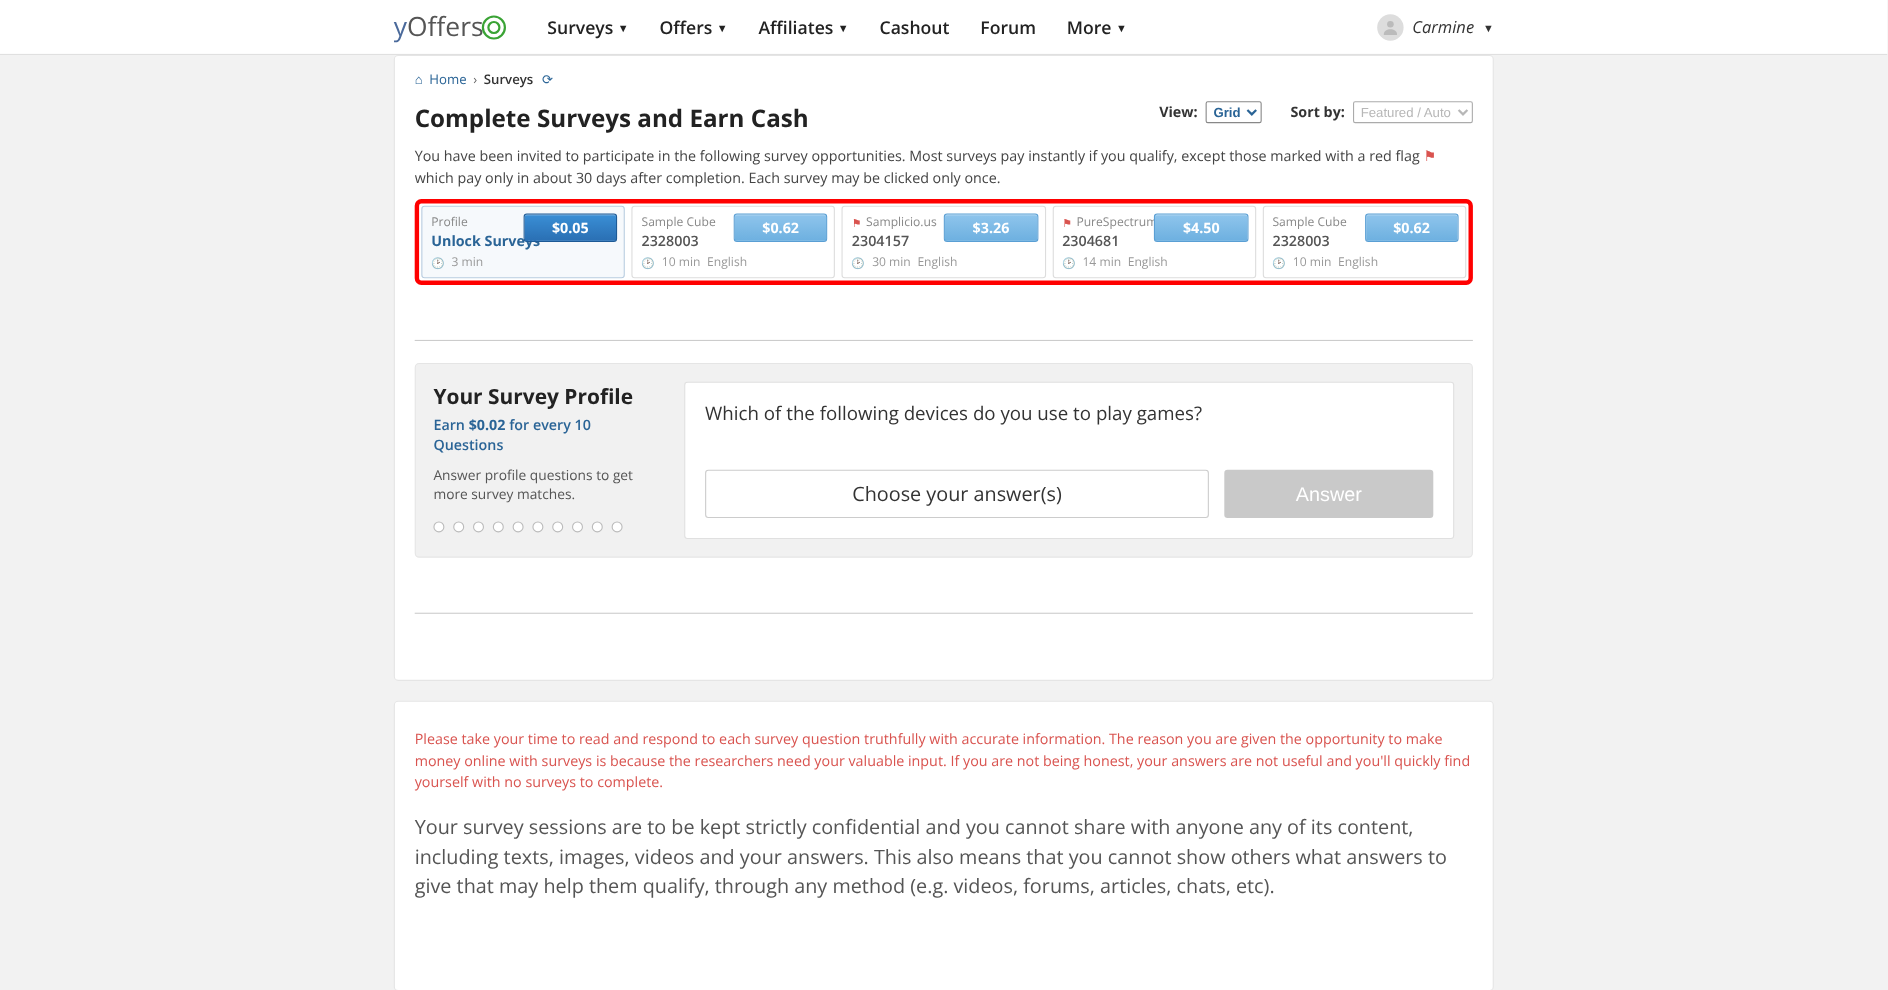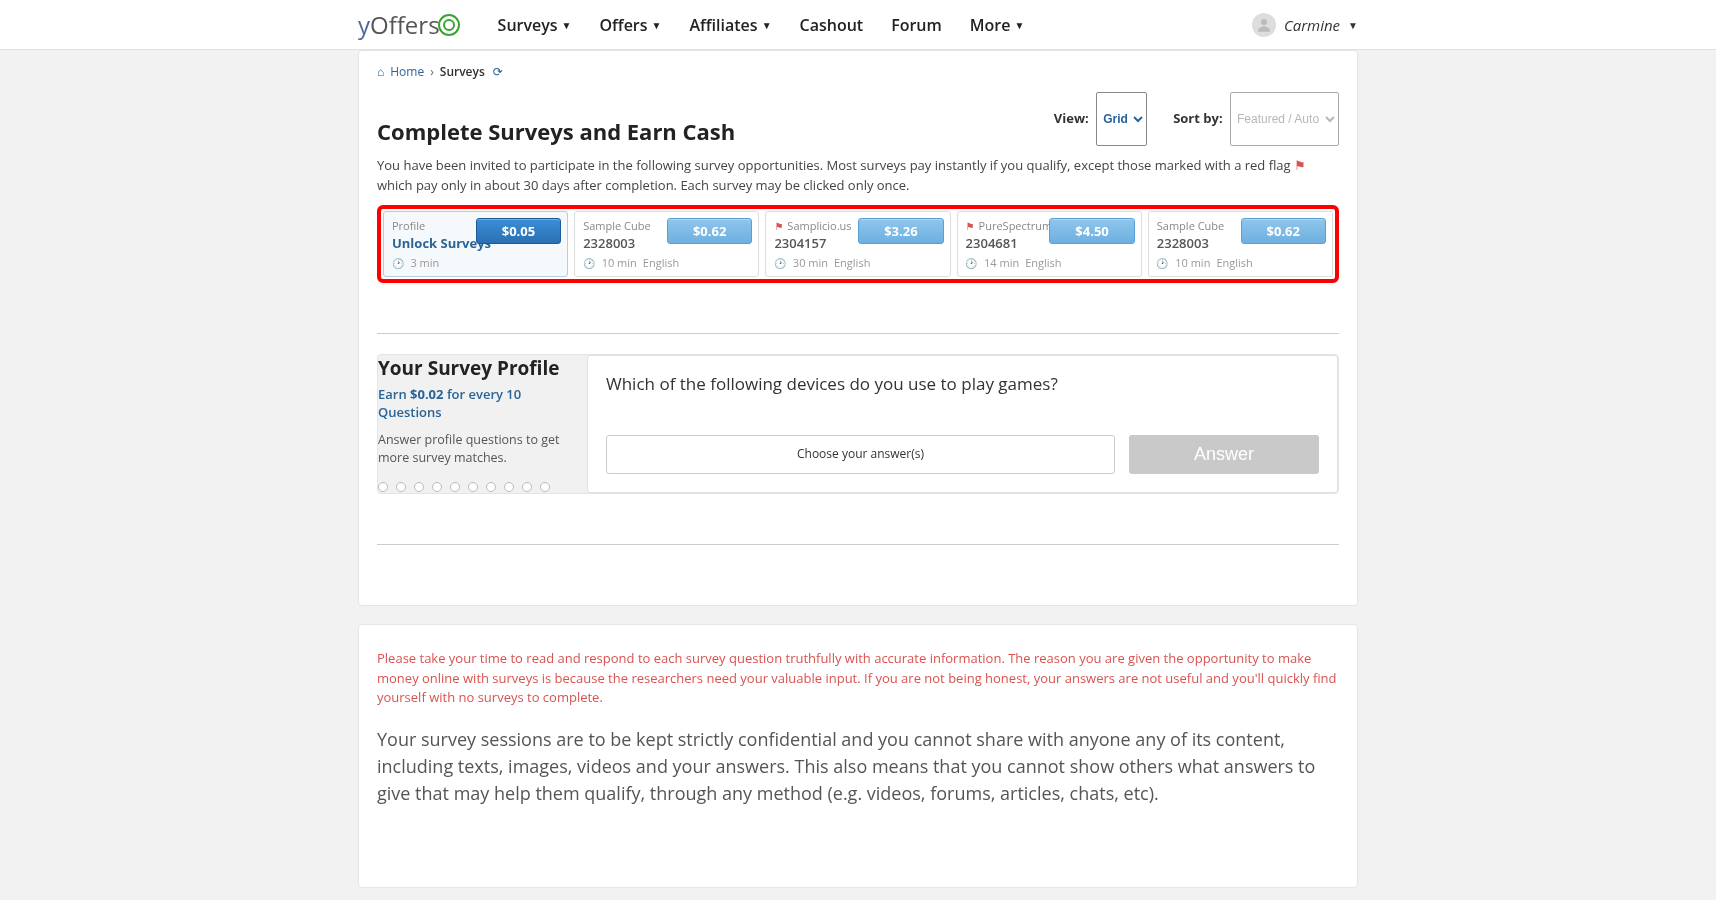--- a/index.html
+++ b/index.html
@@ -76,28 +76,28 @@
     color: #2a6496;
     padding: 12px 0 8px 0;
     display: flex; align-items: center; gap: 6px;
   }
   .breadcrumb .sep { color: #666; }
   .breadcrumb .current { color: #333; font-weight: 600; }
   .breadcrumb .home-icon { color:#2a6496; }
   .breadcrumb .refresh-icon { color:#2a6496; margin-left: 2px; }
 
   .header-row {
-    display: flex; align-items: flex-end; justify-content: space-between;
+    display: flex; align-items: flex-start; justify-content: space-between;
     margin-top: 4px;
   }
   h1 { font-size: 22px; font-weight: 700; color: #222; }
   .controls { display: flex; align-items: center; gap: 26px; font-size: 13px; }
   .controls label { font-weight: 700; margin-right: 4px; }
   .controls select {
-    font-size: 12px; border: 1px solid #888; border-radius: 2px; padding: 18px 2px;
+    font-size: 12px; border: 1px solid #888; border-radius: 2px; padding: 1px 2px;
     background:#fff;
   }
   .controls select.view-select { color:#2a6496; font-weight:700; }
   .controls select.sort-select { color:#999; }
 
   .intro {
     font-size: 13px; color: #444; margin-top: 10px; line-height: 1.5;
   }
   .intro .flag-icon { color:#d9534f; }
 
@@ -149,21 +149,22 @@
     border-color:#1d5a96;
   }
 
   hr.divider { border:none; border-top:1px solid #ccc; margin: 50px 0 20px 0; }
 
   .profile-box {
     background:#f1f1f1;
     border:1px solid #e5e5e5;
     border-radius:4px;
     display:flex;
-    gap: 9px;
+    padding: 16px;
+    gap: 28px;
     margin-top: 4px;
   }
   .profile-left { width: 220px; flex: 0 0 200px; }
   .profile-left h2 { font-size:19px; font-weight:700; color:#222; }
   .profile-left .earn { color:#2a6496; font-size:13px; margin-top:4px; font-weight:600; }
   .profile-left .earn b { font-weight:700; }
   .profile-left .desc { font-size:12.5px; color:#555; margin-top:10px; line-height:1.4; }
   .progress-dots { display:flex; gap:8px; margin-top:16px; }
   .progress-dots .dot {
     width:10px; height:10px; border:1px solid #bbb; border-radius:50%; background:#fff;
@@ -171,21 +172,21 @@
 
   .profile-right {
     flex:1; background:#fff; border:1px solid #e0e0e0; border-radius:3px;
     padding: 16px 18px 18px 18px;
     display:flex; flex-direction:column; gap: 22px;
   }
   .question { font-size:17px; color:#333; }
   .answer-row { display:flex; gap:14px; align-items:stretch; margin-top: 18px; }
   .answer-select {
     flex:1; border:1px solid #ccc; border-radius:3px; background:#fff;
-    padding:9px 12px; font-size:12px; color:#333; text-align:center; cursor:pointer;
+    padding:9px 12px; font-size:18px; color:#333; text-align:center; cursor:pointer;
   }
   .answer-btn {
     flex:0 0 190px; background:#c9c9c9; color:#fff; font-size:18px;
     border:none; border-radius:3px; padding:9px 0; cursor:pointer;
   }
 
   .panel.notice { padding: 24px 18px 80px 18px; }
   .notice-red { color:#d9534f; font-size:13px; line-height:1.5; }
   .notice-gray { color:#555; font-size:18px; line-height:1.5; margin-top:18px; }
 </style>

